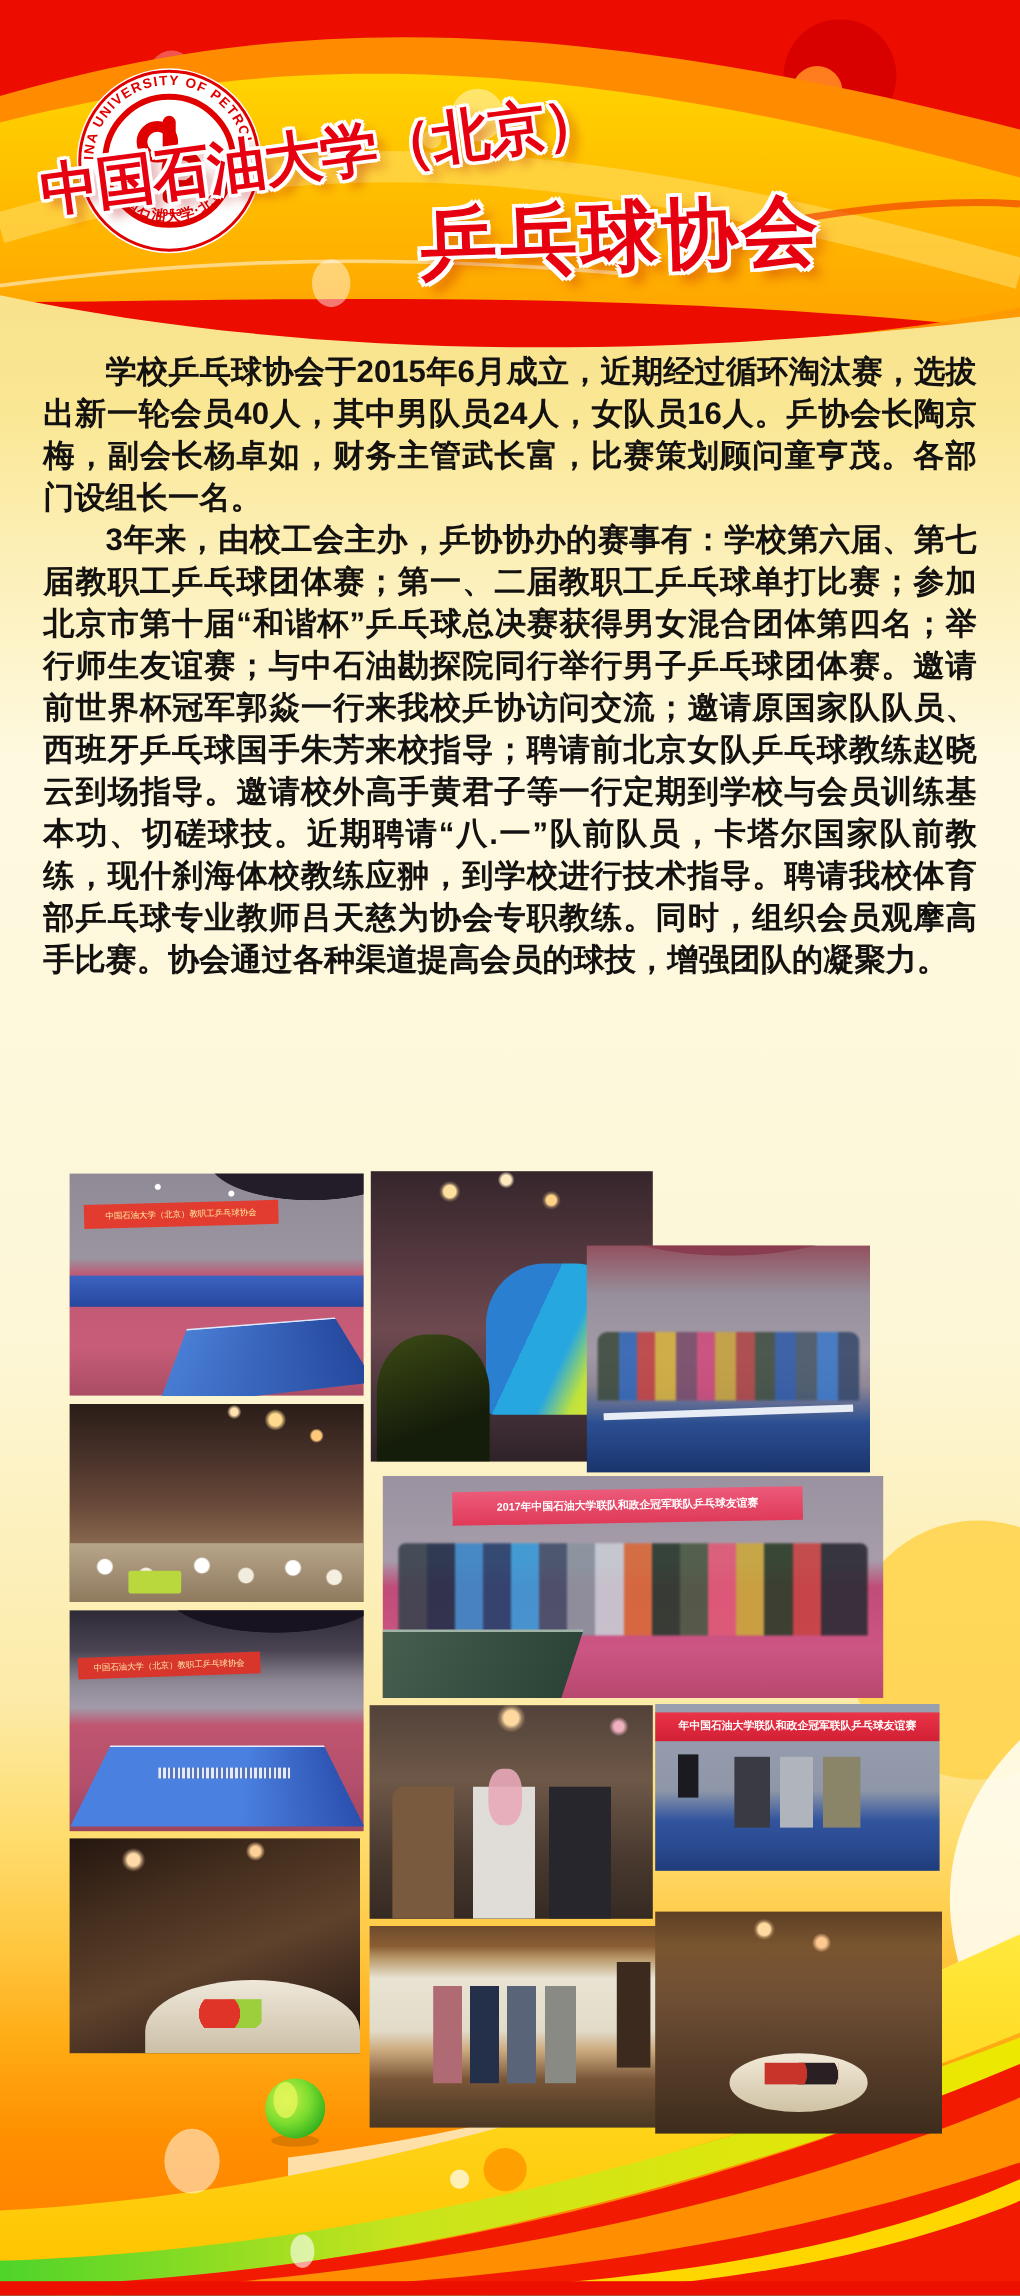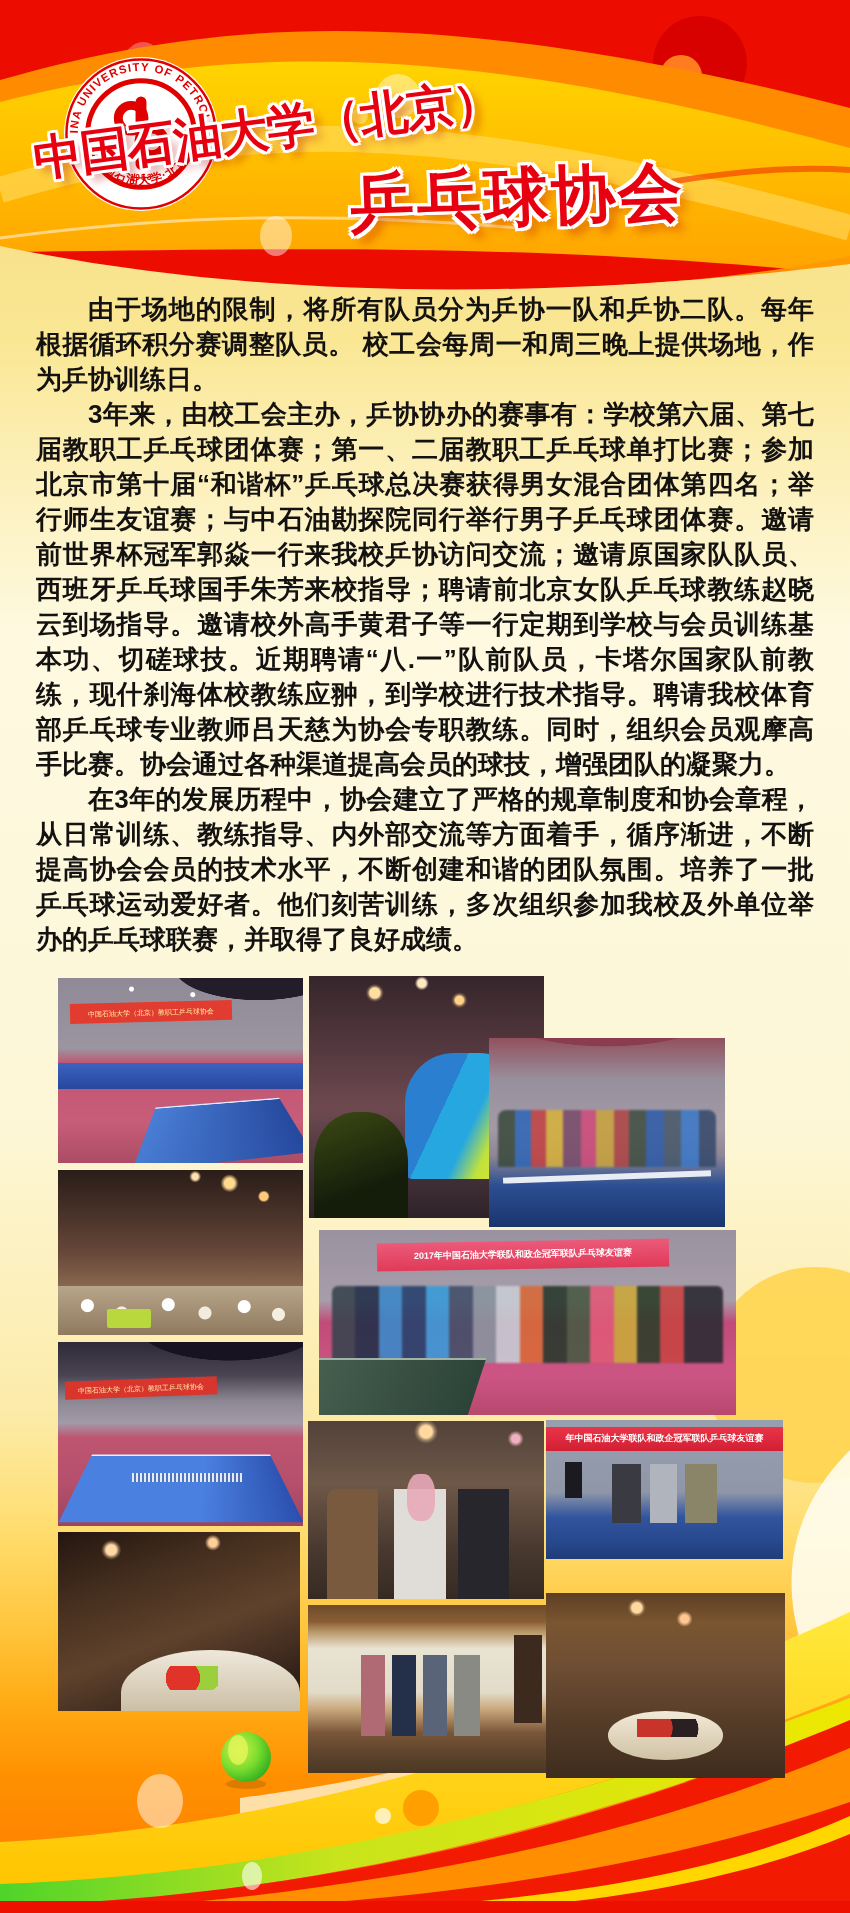--- a/index.html
+++ b/index.html
@@ -249,23 +249,22 @@
       <circle cx="91" cy="88" r="13" fill="none" stroke="#e00000" stroke-width="9"></circle>
       <rect x="74.5" y="42" width="11" height="74" rx="5.5" fill="#e00000"></rect>
     </g>
     <text x="80" y="127" font-size="8.5" font-weight="bold" fill="#e00000" text-anchor="middle" letter-spacing="1">1953</text>
   </svg>
 
   <div class="title1">中国石油大学（北京）</div>
   <div class="title2">乒乓球协会</div>
 
   <div class="article">
-    <p>由于场地的限制，将所有队员分为乒协一队和乒协二队。每年根据循环积分赛调整队员。 校工会每周一和周三晚上提供场地，作为乒协训练日。</p>
+    <p>学校乒乓球协会于2015年6月成立，近期经过循环淘汰赛，选拔出新一轮会员40人，其中男队员24人，女队员16人。乒协会长陶京梅，副会长杨卓如，财务主管武长富，比赛策划顾问童亨茂。各部门设组长一名。</p>
     <p>3年来，由校工会主办，乒协协办的赛事有：学校第六届、第七届教职工乒乓球团体赛；第一、二届教职工乒乓球单打比赛；参加北京市第十届“和谐杯”乒乓球总决赛获得男女混合团体第四名；举行师生友谊赛；与中石油勘探院同行举行男子乒乓球团体赛。邀请前世界杯冠军郭焱一行来我校乒协访问交流；邀请原国家队队员、西班牙乒乓球国手朱芳来校指导；聘请前北京女队乒乓球教练赵晓云到场指导。邀请校外高手黄君子等一行定期到学校与会员训练基本功、切磋球技。近期聘请“八.一”队前队员，卡塔尔国家队前教练，现什刹海体校教练应翀，到学校进行技术指导。聘请我校体育部乒乓球专业教师吕天慈为协会专职教练。同时，组织会员观摩高手比赛。协会通过各种渠道提高会员的球技，增强团队的凝聚力。</p>
-    <p>在3年的发展历程中，协会建立了严格的规章制度和协会章程，从日常训练、教练指导、内外部交流等方面着手，循序渐进，不断提高协会会员的技术水平，不断创建和谐的团队氛围。培养了一批乒乓球运动爱好者。他们刻苦训练，多次组织参加我校及外单位举办的乒乓球联赛，并取得了良好成绩。</p>
   </div>
 
   <div>
     <div class="photo ph-l1">
       <div class="s2"></div>
       <div class="s1"></div>
       <div class="pbanner">中国石油大学（北京）教职工乒乓球协会</div>
     </div>
     <div class="photo ph-m1">
       <div class="s1"></div>

